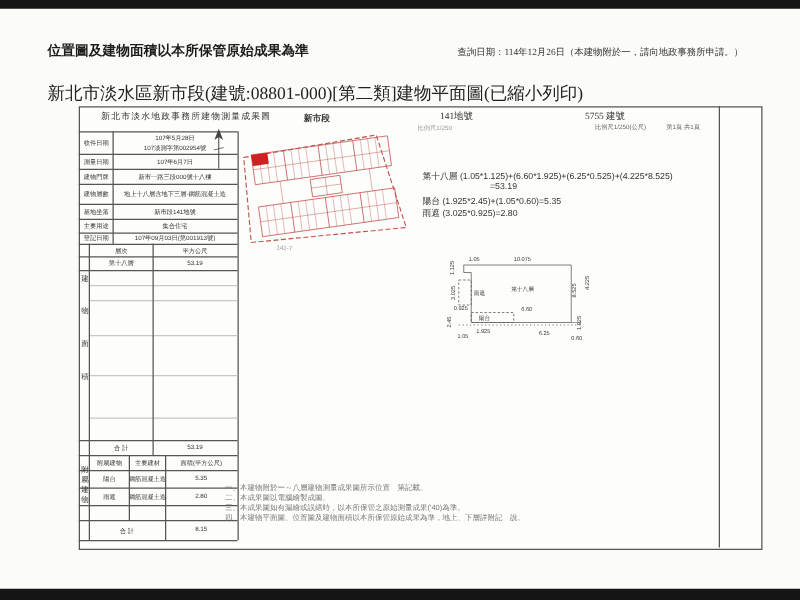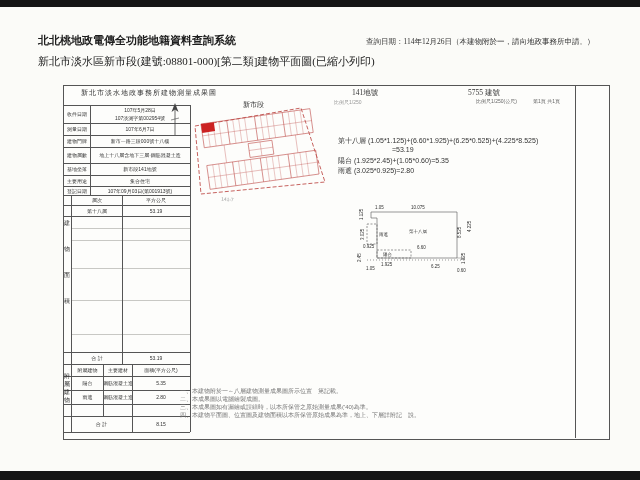--- a/index.html
+++ b/index.html
@@ -20,29 +20,29 @@
   .vtext{writing-mode:vertical-rl;text-orientation:upright;font-size:6px;color:#333;}
   .note{font-size:6px;color:#777;line-height:8px;white-space:nowrap;}
   svg text{font-family:"Liberation Sans",sans-serif;}
 </style>
 </head>
 <body>
 
 <div class="band" style="top:0;height:7px;"></div>
 <div class="band" style="top:471px;height:9px;"></div>
 
-<div class="abs serif" style="left:38px;top:33px;font-size:11px;font-weight:bold;color:#1d1d1d;">北北桃地政電傳全功能地籍資料查詢系統</div>
+<div class="abs serif" style="left:38px;top:33px;font-size:11px;font-weight:bold;color:#1d1d1d;">位置圖及建物面積以本所保管原始成果為準</div>
 <div class="abs serif" style="left:366px;top:37px;font-size:7.5px;color:#333;">查詢日期：114年12月26日（本建物附於一，請向地政事務所申請。）</div>
-<div class="abs serif" style="left:38px;top:54px;font-size:11px;color:#222;text-align:center;">新北市淡水區新市段(建號:08801-000)[第二類]建物平面圖(已縮小列印)</div>
+<div class="abs serif" style="left:38px;top:66px;font-size:14px;color:#222;text-align:center;">新北市淡水區新市段(建號:08801-000)[第二類]建物平面圖(已縮小列印)</div>
 
 <div class="abs" style="left:63px;top:85px;width:545px;height:353px;border:1px solid #555;background:#fdfdfb;"></div>
 <div class="vl" style="left:575px;top:85px;height:353px;"></div>
 
 <div class="abs serif" style="left:67px;top:88px;font-size:7px;letter-spacing:1px;color:#333;margin-left:14px;">新北市淡水地政事務所建物測量成果圖</div>
-<div class="abs serif" style="left:243px;top:100px;font-size:7px;color:#333;">新市段</div>
+<div class="abs serif" style="left:243px;top:90px;font-size:7px;color:#333;font-weight:bold;">新市段</div>
 <div class="abs serif" style="left:352px;top:88px;font-size:7.5px;color:#333;">141地號</div>
 <div class="abs serif" style="left:468px;top:88px;font-size:7.5px;color:#333;">5755 建號</div>
 <div class="abs" style="left:476px;top:98px;font-size:5px;color:#666;">比例尺1/250(公尺)</div>
 <div class="abs" style="left:533px;top:98px;font-size:5px;color:#666;">第1頁 共1頁</div>
 
 <div class="hl" style="left:63px;top:105px;width:127px;"></div>
 <div class="vl" style="left:190px;top:105px;height:327px;"></div>
 <div class="vl" style="left:90px;top:105px;height:90px;"></div>
 <div class="hl" style="left:63px;top:123px;width:127px;"></div>
 <div class="hl" style="left:63px;top:135px;width:127px;"></div>

